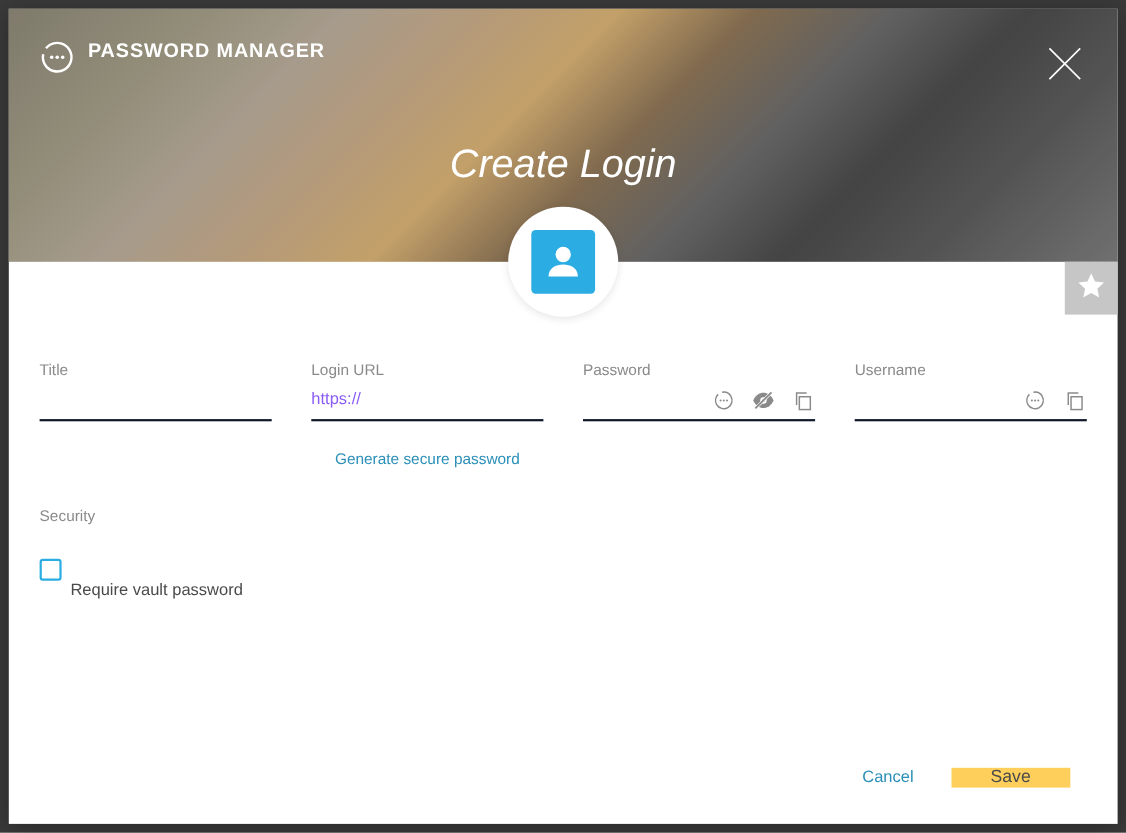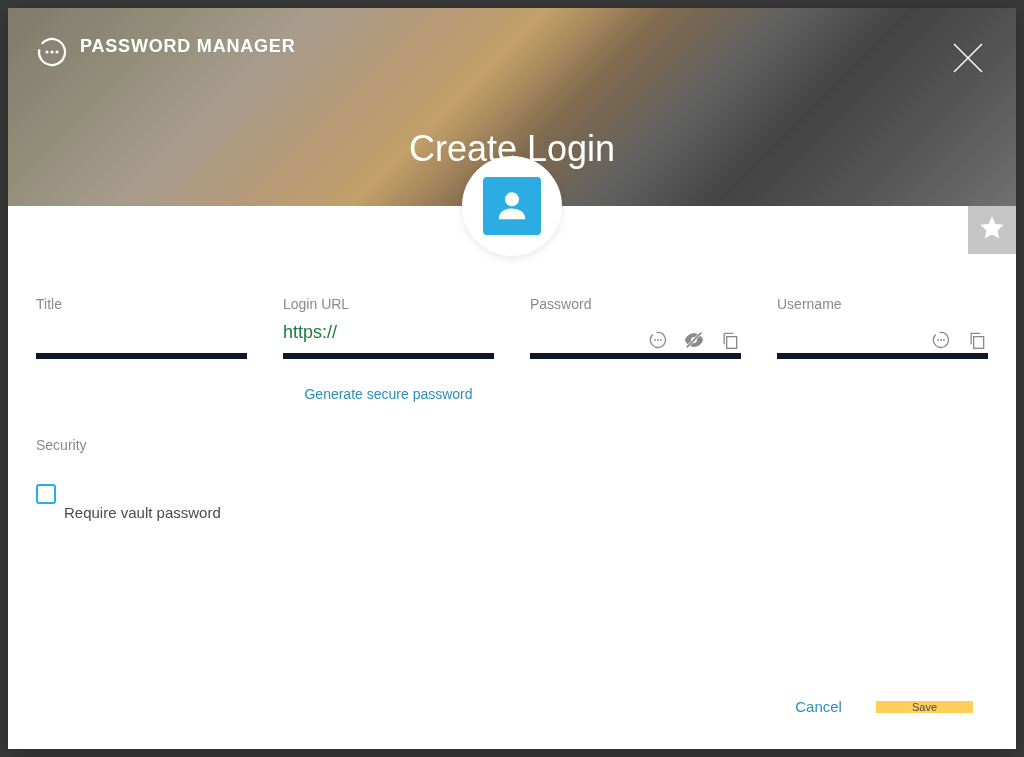--- a/index.html
+++ b/index.html
@@ -16,21 +16,21 @@
       top: 8px;
       left: 8px;
       right: 8px;
       bottom: 8px;
       background: #fff;
       display: flex;
       flex-direction: column;
       box-shadow: 0 4px 20px rgba(0,0,0,0.3);
     }
     .header {
-      height: 198px;
+      height: 230px;
       position: relative;
       background: linear-gradient(135deg, 
         #8a8575 0%, #a09b85 15%, #b5a998 25%, 
         #c4a885 35%, #d4ae72 45%, #8b7355 55%,
         #6a6a6a 65%, #4a4a4a 75%, #5a5a5a 85%, #7a7a7a 100%);
       color: #fff;
     }
     .header::before {
       content: "";
       position: absolute;
@@ -81,20 +81,21 @@
     .page-title {
       position: absolute;
       top: 120px;
       left: 0;
       right: 0;
       text-align: center;
       font-size: 36px;
       font-weight: 300;
       color: #fff;
       z-index: 2;
+      font-style: italic;
     }
     .avatar-circle {
       position: absolute;
       left: 50%;
       transform: translateX(-50%);
       bottom: -50px;
       width: 100px;
       height: 100px;
       border-radius: 50%;
       background: #fff;
@@ -140,25 +141,25 @@
     .field { position: relative; }
     .field-label {
       font-size: 14px;
       color: #8a8a8a;
       display: block;
       margin-bottom: 4px;
     }
     .field-input {
       width: 100%;
       border: none;
-      border-bottom: 6px solid #0f172a;
-      font-size: 18px;
+      border-bottom: 2px solid #0f172a;
+      font-size: 15px;
       padding: 6px 0 10px 0;
       outline: none;
-      color: #15803d;
+      color: #8b5cf6;
       background: transparent;
     }
     .field-input.with-icons { padding-right: 80px; }
     .field-input.with-icons-3 { padding-right: 120px; }
     .field-icons {
       position: absolute;
       right: 0;
       bottom: 8px;
       display: flex;
       gap: 14px;
@@ -222,21 +223,21 @@
       color: #2b8fb8;
       font-size: 15px;
       cursor: pointer;
       background: none;
       border: none;
       padding: 10px 6px;
     }
     .btn-save {
       background: #ffcf5c;
       color: #4a4a4a;
-      font-size: 11px;
+      font-size: 16px;
       border: none;
       padding: 0 36px;
       cursor: pointer;
     }
   </style>
 </head>
 <body>
 
 <div class="modal">
   <div class="header">

